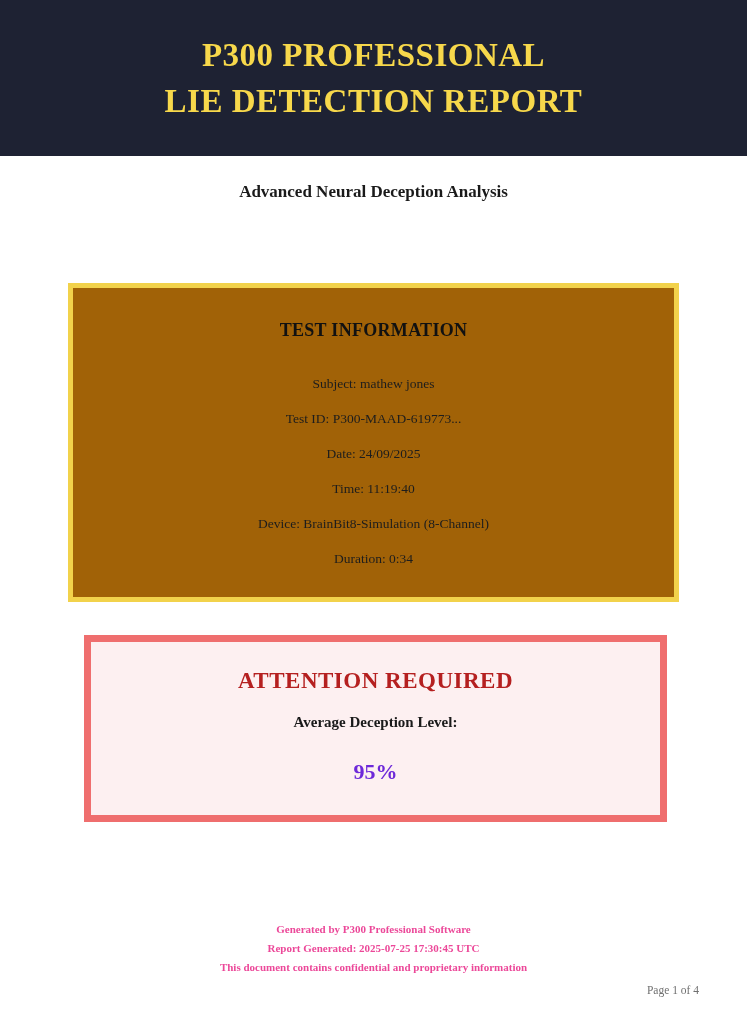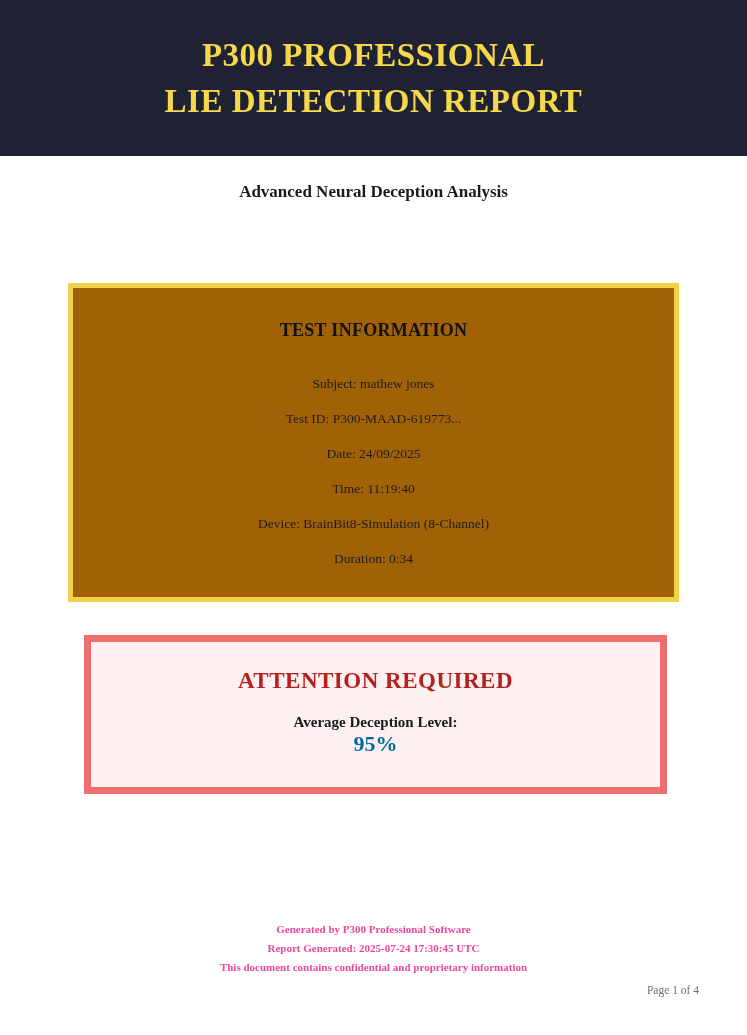--- a/index.html
+++ b/index.html
@@ -93,27 +93,27 @@
     font-weight: bold;
     color: #b52020;
     letter-spacing: 0.5px;
     margin-bottom: 20px;
   }
   .alert-label {
     text-align: center;
     font-size: 15px;
     font-weight: bold;
     color: #1a1a1a;
-    margin-bottom: 0;
+    margin-bottom: 28px;
   }
   .alert-value {
     text-align: center;
     font-size: 22px;
     font-weight: bold;
-    color: #0369a1;
+    color: #6d28d9;
   }
 
   
   .footer {
     position: absolute;
     left: 0;
     top: 920px;
     width: 747px;
     text-align: center;
   }
@@ -154,19 +154,19 @@
   </div>
 
   <div class="alert-box">
     <div class="alert-title">ATTENTION REQUIRED</div>
     <div class="alert-label">Average Deception Level:</div>
     <div class="alert-value">95%</div>
   </div>
 
   <div class="footer">
     <div class="footer-line">Generated by P300 Professional Software</div>
-    <div class="footer-line">Report Generated: 2025-07-24 17:30:45 UTC</div>
+    <div class="footer-line">Report Generated: 2025-07-25 17:30:45 UTC</div>
     <div class="footer-line">This document contains confidential and proprietary information</div>
   </div>
 
   <div class="page-number">Page 1 of 4</div>
 
 </div>
 
 </body></html>

